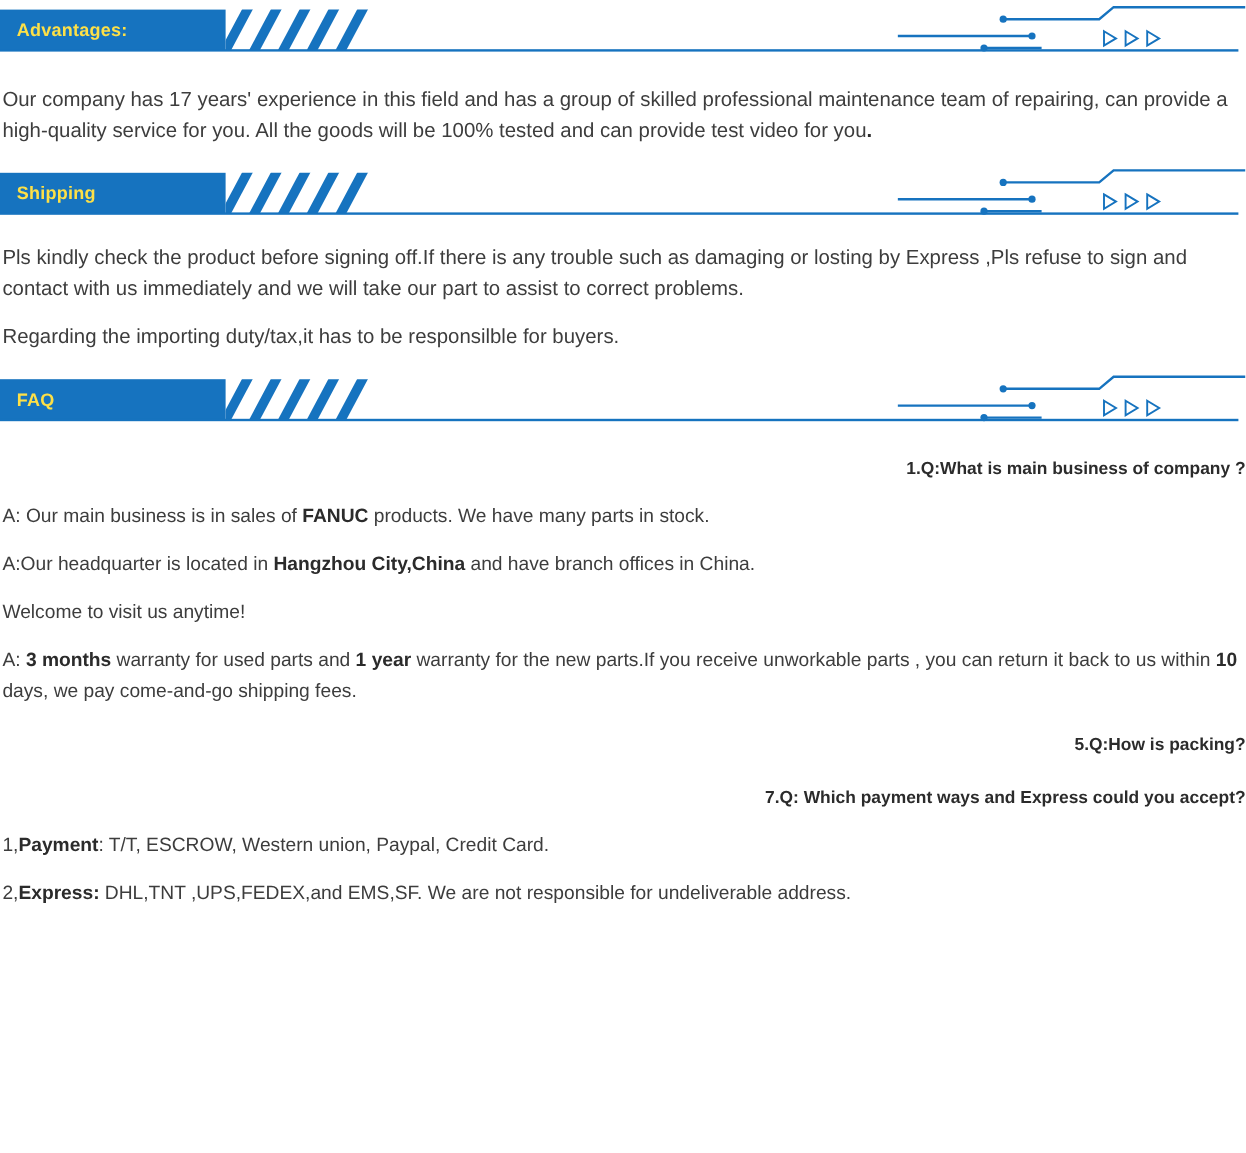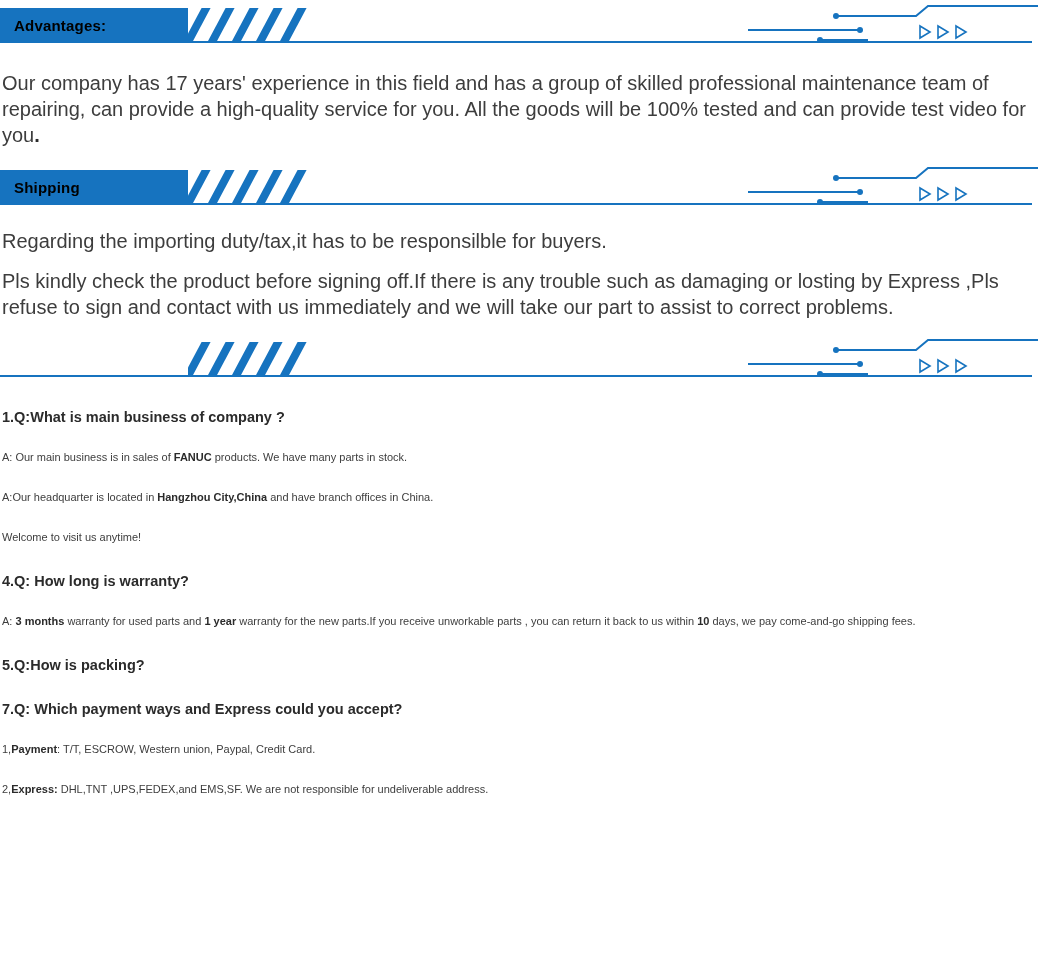--- a/index.html
+++ b/index.html
@@ -30,21 +30,21 @@
     left: 0;
     top: 8px;
     width: 188px;
     height: 34px;
     background: #1673bf;
     display: flex;
     align-items: center;
     padding-left: 14px;
   }
   .sh-title {
-    color: #000000;
+    color: #fde047;
     font-size: 15px;
     font-weight: bold;
     letter-spacing: .2px;
     white-space: nowrap;
   }
   
   .sh-stripes {
     position: absolute;
     left: 188px;
     top: 8px;
@@ -77,35 +77,36 @@
   .sh-deco {
     position: absolute;
     right: 0;
     top: 0;
     width: 290px;
     height: 52px;
   }
 
   
   .para {
-    font-size: 20px;
+    font-size: 17px;
     line-height: 26px;
     color: #3d3d3d;
     margin: 14px 0 0 0;
     padding: 0 6px 0 2px;
   }
   .q {
     font-size: 14.5px;
     line-height: 26px;
     font-weight: bold;
     color: #2b2b2b;
     margin: 18px 0 0 2px;
+    text-align: right;
   }
   .a {
-    font-size: 11px;
+    font-size: 16px;
     line-height: 26px;
     color: #3d3d3d;
     margin: 14px 0 0 2px;
   }
   .a b, .para b, .q b { font-weight: bold; color: #2b2b2b; }
   .block-adv { padding-top: 4px; }
   .spacer-md { height: 14px; }
 </style>
 </head>
 <body>
@@ -174,27 +175,30 @@
         <g fill="none" stroke="#1673bf" stroke-width="1.6">
           <path d="M172 26 L182 32 L172 38 Z"></path>
           <path d="M190 26 L200 32 L190 38 Z"></path>
           <path d="M208 26 L218 32 L208 38 Z"></path>
         </g>
       </svg>
     </div>
   </div>
 
   <div>
+    <p class="para">Pls kindly check the product before signing off.If there is any trouble such as damaging or losting by Express ,Pls refuse to sign and contact with us immediately and we will take our part to assist to correct problems.</p>
     <p class="para">Regarding the importing duty/tax,it has to be responsilble for buyers.</p>
-    <p class="para">Pls kindly check the product before signing off.If there is any trouble such as damaging or losting by Express ,Pls refuse to sign and contact with us immediately and we will take our part to assist to correct problems.</p>
   </div>
 
   <div class="spacer-md"></div>
 
   <div class="section-header">
+    <div class="sh-bar">
+      <span class="sh-title">FAQ</span>
+    </div>
     <div class="sh-stripes">
       <i></i>
         <i></i>
         <i></i>
         <i></i>
         <i></i>
     </div>
     <div class="sh-rule"></div>
     <div class="sh-deco">
       <svg width="290" height="52" viewBox="0 0 290 52" xmlns="http://www.w3.org/2000/svg">
@@ -213,21 +217,20 @@
         </g>
       </svg>
     </div>
   </div>
 
   <div id="faq-list">
       <p class="q"><b>1.Q:What is main business of company ?</b></p>
       <p class="a"><span>A:  Our main business is in sales of  </span><b>FANUC</b><span> products. We have many parts in stock.</span></p>
       <p class="a"><span>A:Our headquarter is located in </span><b>Hangzhou City,China</b><span> and have branch offices in China.</span></p>
       <p class="a"><span>Welcome to visit us anytime!</span></p>
-      <p class="q"><b>4.Q: How long is warranty?</b></p>
       <p class="a"><span>A: </span><b>3 months</b><span> warranty for used parts and </span><b>1 year</b><span> warranty for the new parts.If you receive unworkable parts , you can return it back to us within </span><b>10</b><span> days, we pay come-and-go shipping fees.</span></p>
       <p class="q"><b>5.Q:How is packing?</b></p>
       <p class="q"><b>7.Q: Which payment ways and Express could you accept?</b></p>
       <p class="a"><span>1,</span><b>Payment</b><span>: T/T, ESCROW, Western union, Paypal, Credit Card.</span></p>
       <p class="a"><span>2,</span><b>Express:</b><span>  DHL,TNT ,UPS,FEDEX,and EMS,SF. We are not responsible for undeliverable address.</span></p>
     </div>
 
 </div>
 
 </body></html>

